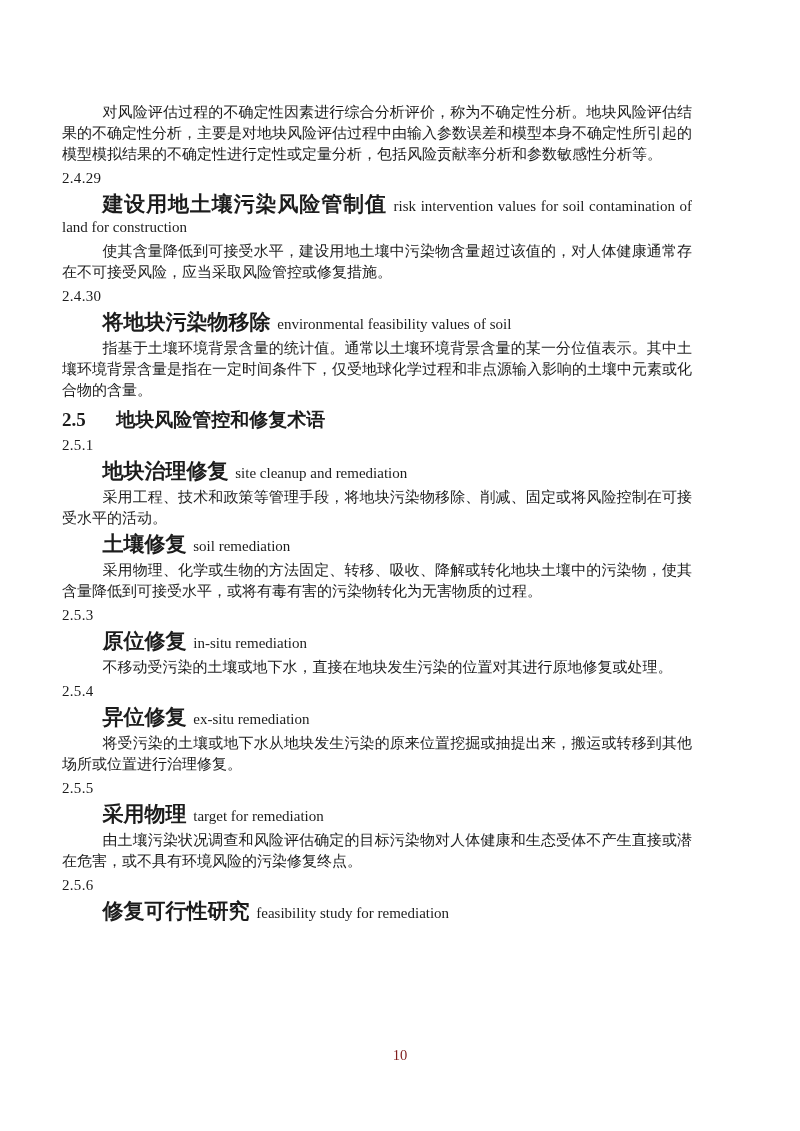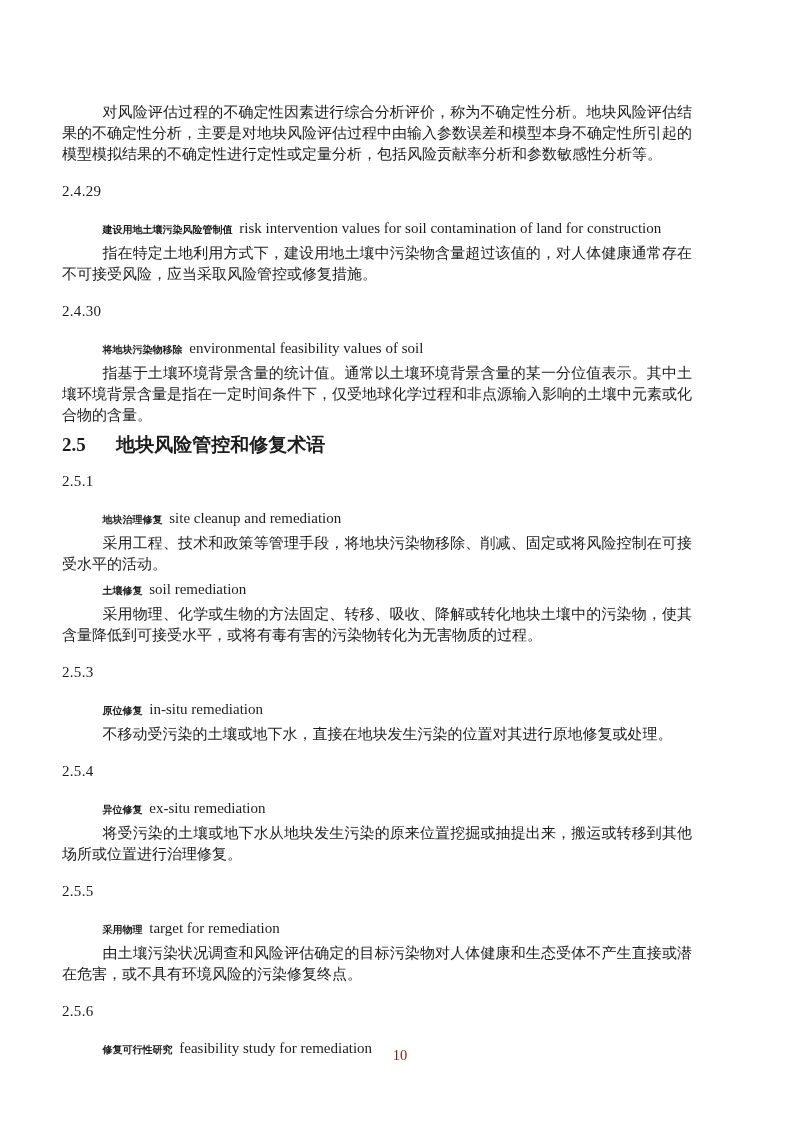--- a/index.html
+++ b/index.html
@@ -21,33 +21,33 @@
     overflow: hidden;
   }
   p { margin: 0; }
   .body-para {
     text-align: justify;
     text-indent: 2.7em;
     margin: 3px 0;
     font-family: "Liberation Serif", "DejaVu Serif", serif;
   }
   .sec-num {
-    margin: 16px 0;
+    margin: 3px 0;
     font-family: "Liberation Serif", "DejaVu Serif", serif;
     letter-spacing: 0.02em;
   }
   .term-line {
     text-align: justify;
     text-indent: 2.7em;
     margin: 4px 0 0 0;
   }
   .term-zh {
     font-family: "Liberation Sans", "DejaVu Sans", sans-serif;
     font-weight: bold;
-    font-size: 10px;
+    font-size: 21px;
   }
   .term-en {
     font-family: "Liberation Serif", "DejaVu Serif", serif;
     margin-left: 0.45em;
   }
   .section-heading {
     margin: 8px 0 5px 0;
     font-size: 19px;
     font-weight: normal;
   }
@@ -74,21 +74,21 @@
 </head>
 <body>
 
 <div class="page">
 
   <p class="body-para">对风险评估过程的不确定性因素进行综合分析评价，称为不确定性分析。地块风险评估结果的不确定性分析，主要是对地块风险评估过程中由输入参数误差和模型本身不确定性所引起的模型模拟结果的不确定性进行定性或定量分析，包括风险贡献率分析和参数敏感性分析等。</p>
 
   <div class="entry">
     <p class="sec-num">2.4.29</p>
     <p class="term-line"><span class="term-zh">建设用地土壤污染风险管制值</span><span class="term-en">risk intervention values for soil contamination of land for construction</span></p>
-    <p class="body-para">指在特定土地利用方式下，建设用地土壤中污染物含量超过该值的，对人体健康通常存在不可接受风险，应当采取风险管控或修复措施。</p>
+    <p class="body-para">使其含量降低到可接受水平，建设用地土壤中污染物含量超过该值的，对人体健康通常存在不可接受风险，应当采取风险管控或修复措施。</p>
   </div>
 
   <div class="entry">
     <p class="sec-num">2.4.30</p>
     <p class="term-line"><span class="term-zh">将地块污染物移除</span><span class="term-en">environmental feasibility values of soil</span></p>
     <p class="body-para">指基于土壤环境背景含量的统计值。通常以土壤环境背景含量的某一分位值表示。其中土壤环境背景含量是指在一定时间条件下，仅受地球化学过程和非点源输入影响的土壤中元素或化合物的含量。</p>
   </div>
 
   <h3 class="section-heading"><span class="heading-num">2.5</span><span class="heading-title">地块风险管控和修复术语</span></h3>
 

